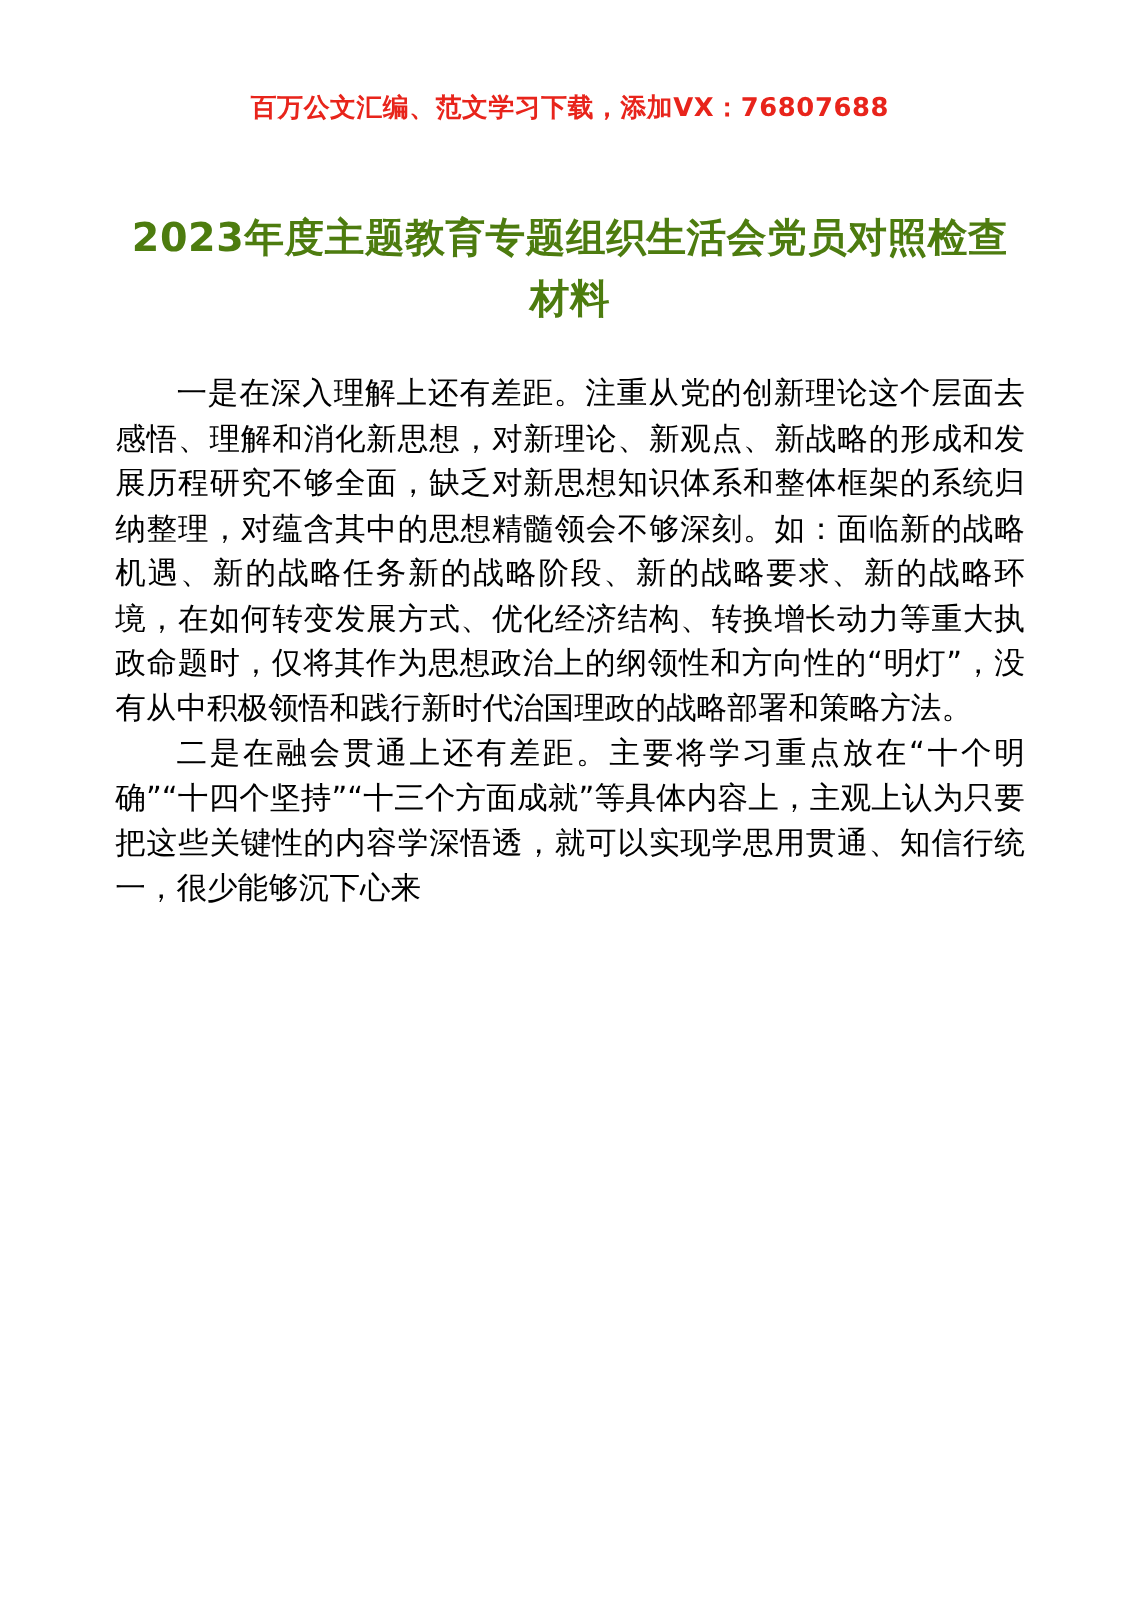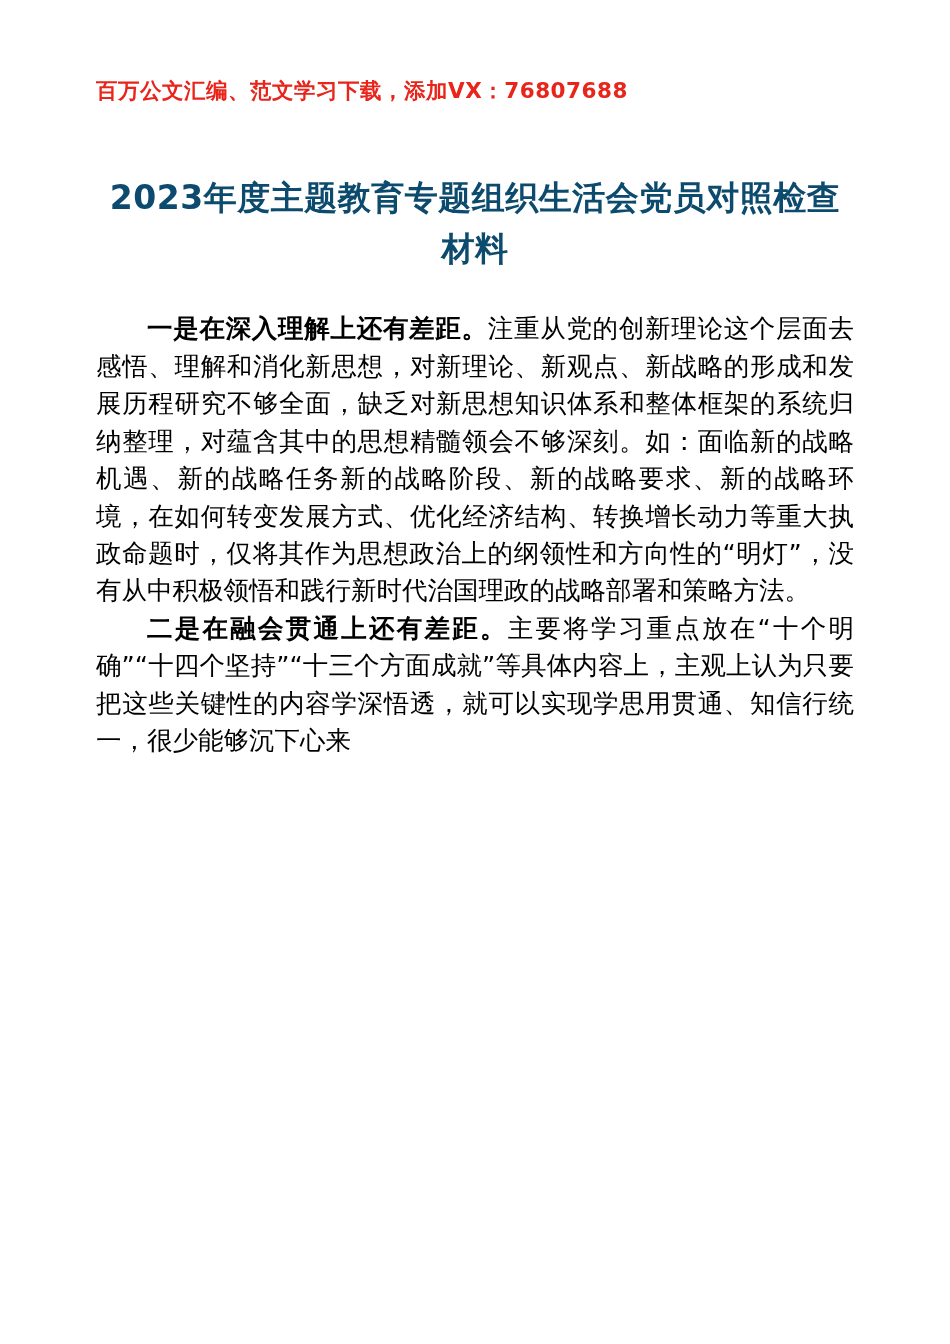--- a/index.html
+++ b/index.html
@@ -19,50 +19,51 @@
     width: 950px;
     height: 1344px;
     box-sizing: border-box;
     padding: 78px 96px 0 96px;
   }
   .watermark {
     font-size: 21.5px;
     font-weight: 700;
     color: #e8241b;
     letter-spacing: 0.5px;
+    text-align: center;
     white-space: nowrap;
     line-height: 1.2;
     margin: 0 0 0 0;
   }
   .doc-title {
     margin-top: 68px;
     font-size: 33px;
     font-weight: 700;
     line-height: 1.55;
     text-align: center;
     letter-spacing: 0.5px;
-    color: #0c4a6e;
+    color: #4d7c0f;
   }
   .body-text {
     margin-top: 36px;
   }
   p.para {
     margin: 0;
     font-size: 25.5px;
     line-height: 1.47;
     text-align: justify;
     text-justify: inter-ideograph;
     letter-spacing: 0px;
     color: #000;
   }
   p.indent {
     text-indent: 2em;
   }
   .bold {
-    font-weight: 700;
+    font-weight: 400;
   }
 </style>
 </head>
 <body>
 
 <div class="page">
 
   <div class="watermark">百万公文汇编、范文学习下载，添加VX：76807688</div>
 
   <h1 class="doc-title">2023年度主题教育专题组织生活会党员对照检查材料</h1>

